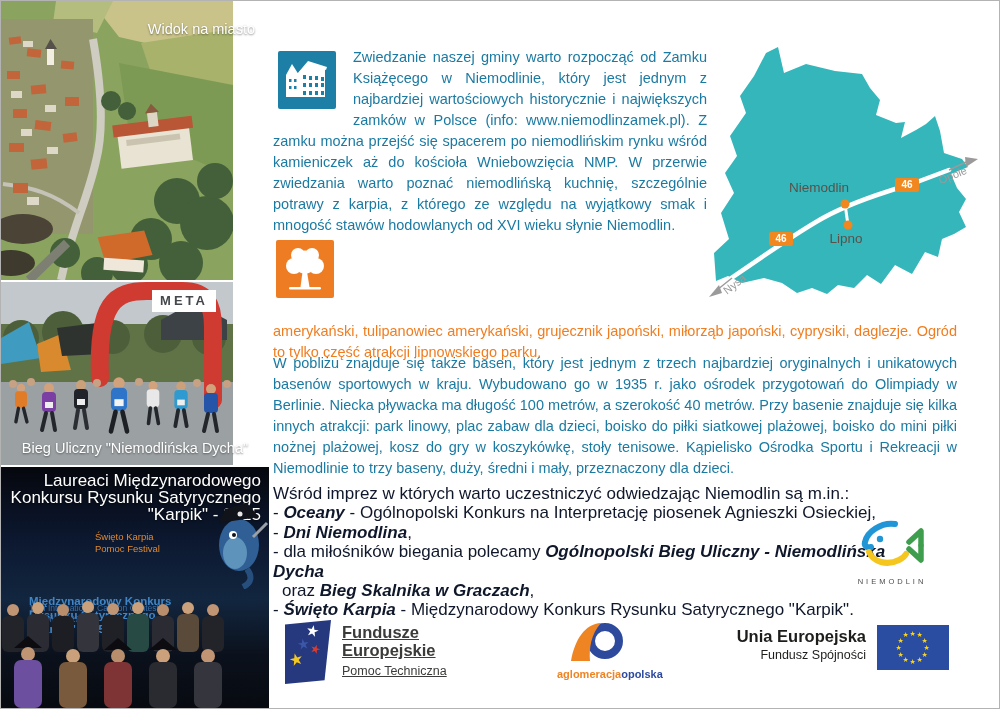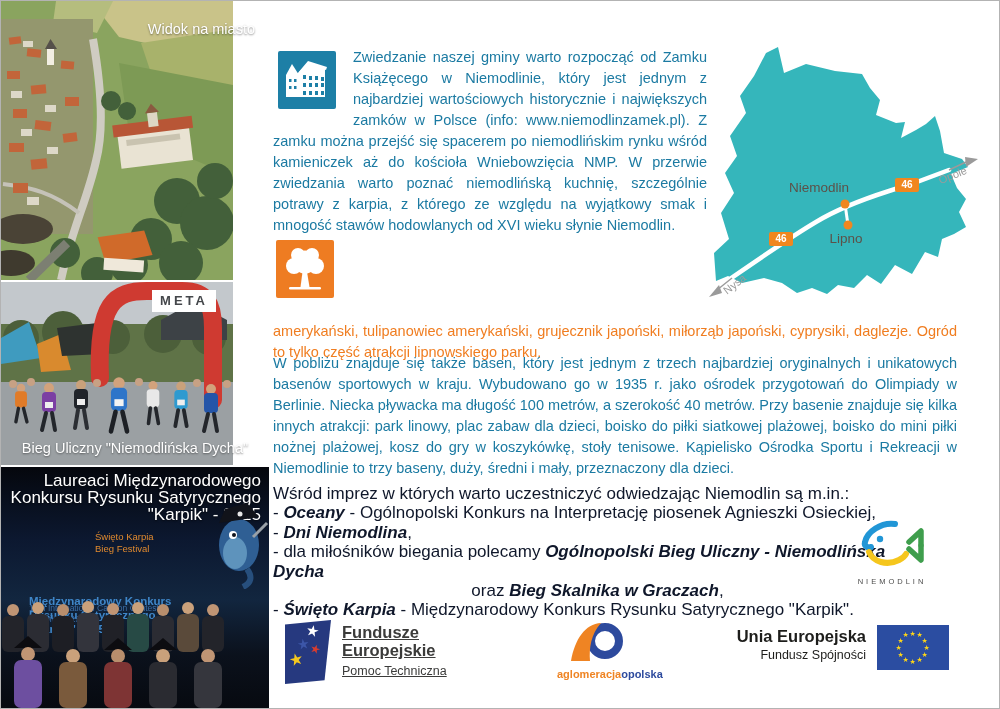--- a/index.html
+++ b/index.html
@@ -23,21 +23,21 @@
   .teal{color:#1b7aa2;}
   .orange{color:#f07d20;}
   .body-text{font-size:14.5px;line-height:21px;}
   .spacer{float:left;width:80px;height:72px;}
   .spacer-tall{float:left;width:80px;height:88px;}
   .sq-icon{position:absolute;width:58px;height:58px;border-radius:2px;}
   .sq-icon svg{display:block;}
   
   .events{position:absolute;left:272px;top:483px;width:640px;font-size:17px;line-height:19.4px;color:#0f172a;}
   .events b{font-weight:bold;font-style:italic;}
-  .ev-indent{padding-left:9px;text-align:center;}
+  .ev-indent{padding-left:9px;}
   
   .map{position:absolute;left:703px;top:30px;width:290px;height:280px;}
   .map-label{position:absolute;color:#5c5148;font-size:13.5px;text-align:center;}
   .dir-label{position:absolute;color:#9b9b9b;font-size:11px;}
   .badge46{position:absolute;width:24px;height:14px;background:#f0871f;color:#fff;font-size:10px;font-weight:bold;
            text-align:center;line-height:14px;border-radius:2px;}
   
   .fishlogo{position:absolute;left:852px;top:514px;width:78px;text-align:center;}
   .fishlogo .brandname{margin-top:2px;font-size:7.5px;letter-spacing:3px;color:#4c4c4b;}
   
@@ -199,21 +199,21 @@
   </div>
 
   <div class="photo karpik" style="top:466px;height:241px;">
     <div class="karpik-cap">
       <div>Laureaci Międzynarodowego</div>
       <div>Konkursu Rysunku Satyrycznego</div>
       <div>"Karpik" - 2015</div>
     </div>
     <div class="kfest">
       <div>Święto Karpia</div>
-      <div>Bieg Festival</div>
+      <div>Pomoc Festival</div>
     </div>
     <div class="kcontest">
       <div>Międzynarodowy Konkurs</div>
       <div>Rysunku Satyrycznego</div>
       <div>„Karpik" 2015</div>
     </div>
     <div class="ken">
       <div>13th International Cartoon Contest</div>
       <div>„Karpik" 2015</div>
     </div>

